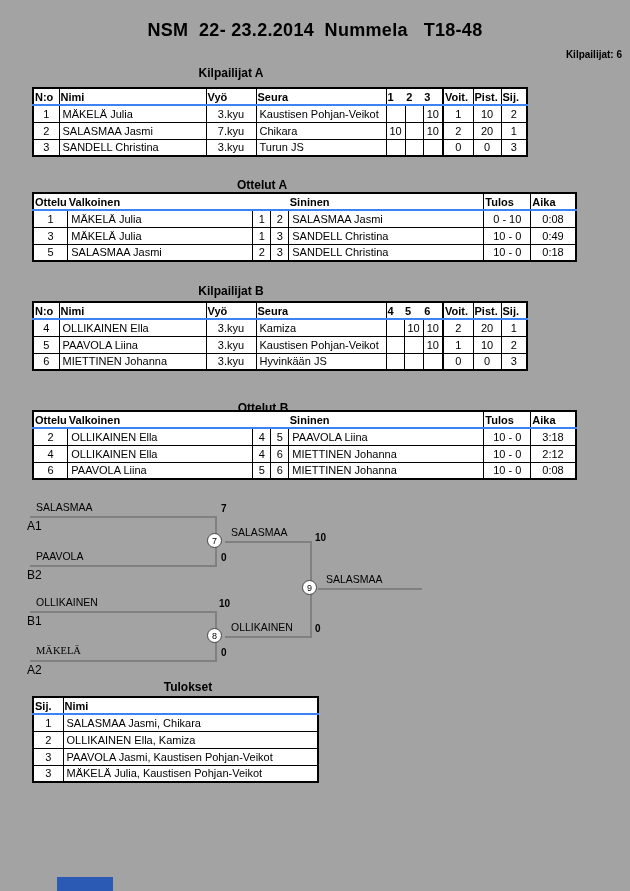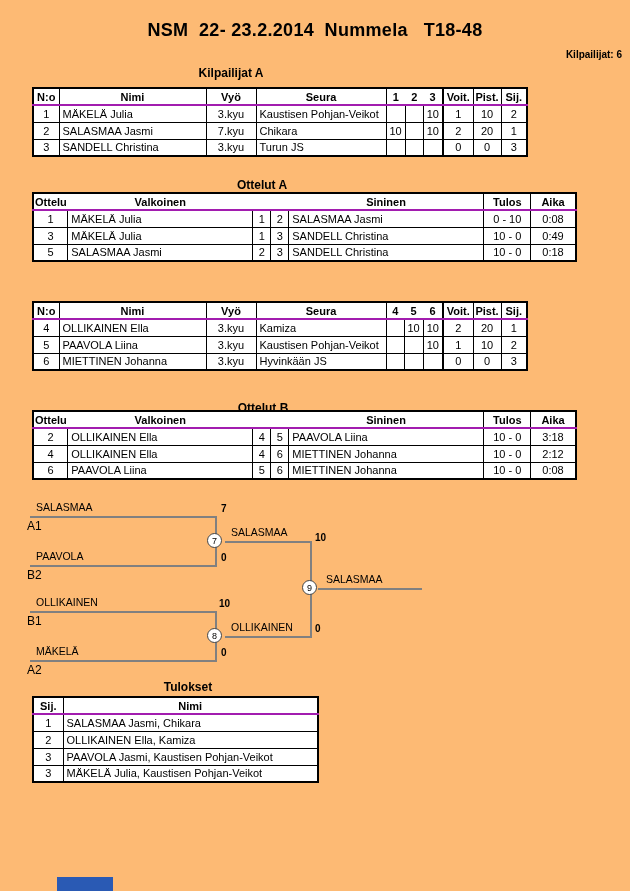--- a/index.html
+++ b/index.html
@@ -1,30 +1,30 @@
 <!DOCTYPE html>
 <html><head>
 <meta charset="utf-8">
 <style>
   * { box-sizing: border-box; }
   html,body { margin:0; padding:0; background:#fff; }
-  .page { position:relative; width:630px; height:891px; background:#fdba74;
+  .page { position:relative; width:630px; height:891px; background:#a3a3a3;
           font-family:"Liberation Sans", sans-serif; color:#000; overflow:hidden; }
 
   .title { position:absolute; top:20px; left:0; width:630px; text-align:center;
            font-size:18px; font-weight:bold; white-space:pre; letter-spacing:.3px; }
   .comp-count { position:absolute; top:49px; right:8px; font-size:10px; font-weight:bold; }
 
   .sec-h { position:absolute; font-size:12px; font-weight:bold; text-align:center; white-space:nowrap;padding-left:32px; }
 
   .tbl { position:absolute; border-collapse:collapse; table-layout:fixed;
          border:2px solid #000; font-size:11px; background:#fff; }
   .tbl th,.tbl td { border:1px solid #000; height:17px; padding:0 3px;
                     white-space:nowrap; overflow:hidden; font-weight:normal; }
-  .tbl thead th { font-weight:bold; text-align:center; border-bottom:2px solid #a21caf; padding:0 1px; }
+  .tbl thead th { font-weight:bold; text-align:left; border-bottom:2px solid #3b82f6; padding:0 1px; }
   .c { text-align:center; }
   .l { text-align:left; }
   .thickl { border-left:2px solid #000 !important; }
   .nr { border-right:none !important; }
   .nl { border-left:none !important; }
   .ofv { overflow:visible !important; text-align:left; }
 
   .bracket { position:absolute; left:0; top:495px; width:630px; height:192px; }
   .bline  { position:absolute; background:#808080; }
   .bname  { position:absolute; white-space:nowrap; font-size:10.5px; }
@@ -157,20 +157,21 @@
         <td class="l">SALASMAA Jasmi</td>
         <td class="c">2</td>
         <td class="c">3</td>
         <td class="l">SANDELL Christina</td>
         <td class="c">10 - 0</td>
         <td class="c">0:18</td>
       </tr>
     </tbody>
   </table>
 
+  <div class="sec-h" style="left:0;width:430px;top:284px;">Kilpailijat B</div>
   <table class="tbl" style="left:32px;top:301px;">
     <colgroup>
         <col style="width:26px">
         <col style="width:147px">
         <col style="width:50px">
         <col style="width:130px">
         <col style="width:18px">
         <col style="width:18px">
         <col style="width:18px">
         <col style="width:30px">
@@ -300,21 +301,21 @@
 
     <div class="bname" style="left:231px;top:31px;">SALASMAA</div>
     <div class="bline" style="left:225px;top:46px;width:86px;height:2px;"></div>
     <div class="bscore" style="left:315px;top:37px;">10</div>
 
     <div class="bname" style="left:36px;top:101px;">OLLIKAINEN</div>
     <div class="bline" style="left:30px;top:116px;width:187px;height:2px;"></div>
     <div class="bseed" style="left:27px;top:119px;">B1</div>
     <div class="bscore" style="left:219px;top:103px;">10</div>
 
-    <div class="bname" style="left:36px;top:150px;">MÄKELÄ</div>
+    <div class="bname" style="left:36px;top:150px;font-family:Liberation Serif, serif;">MÄKELÄ</div>
     <div class="bline" style="left:30px;top:165px;width:187px;height:2px;"></div>
     <div class="bseed" style="left:27px;top:168px;">A2</div>
     <div class="bscore" style="left:221px;top:152px;">0</div>
 
     <div class="bline" style="left:215px;top:116px;width:2px;height:51px;"></div>
     <div class="bcircle" style="left:207px;top:133px;">8</div>
 
     <div class="bname" style="left:231px;top:126px;">OLLIKAINEN</div>
     <div class="bline" style="left:225px;top:141px;width:86px;height:2px;"></div>
     <div class="bscore" style="left:315px;top:128px;">0</div>

